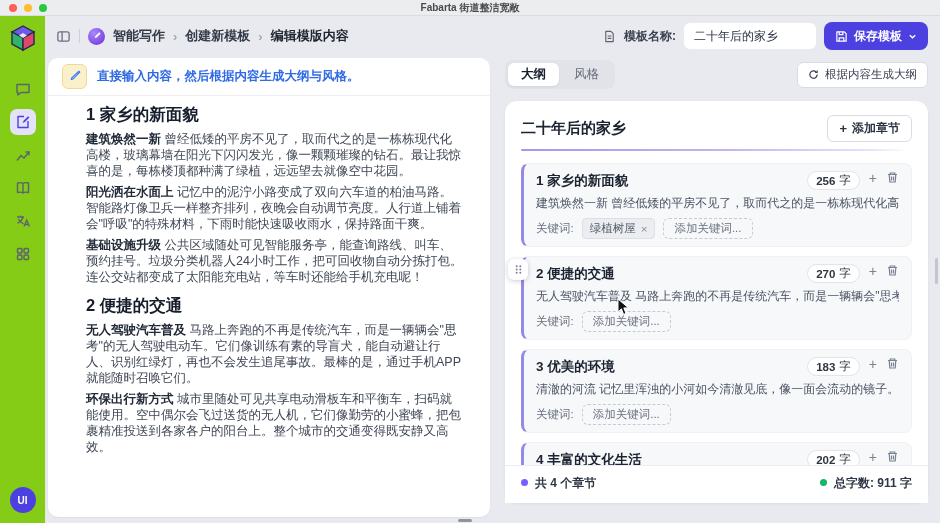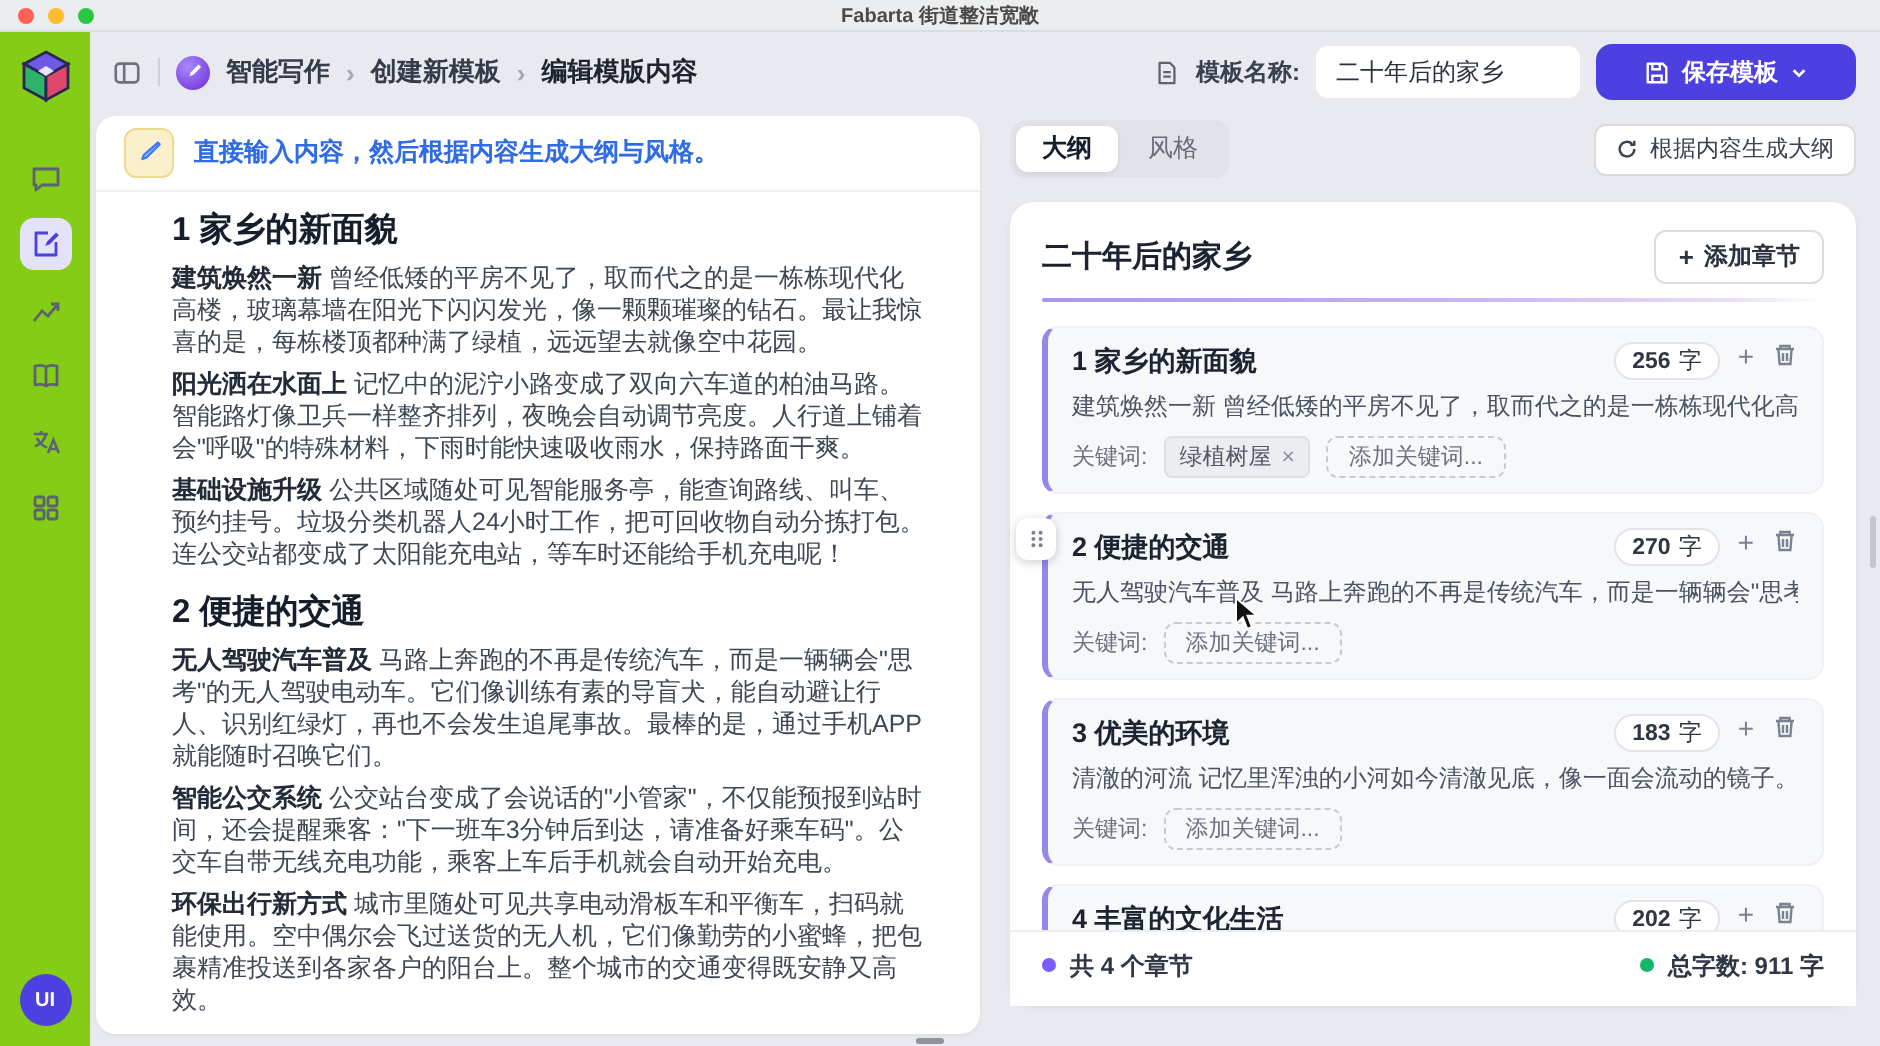--- a/index.html
+++ b/index.html
@@ -32,21 +32,21 @@
   .collapse-btn { color:#6A7180; display:flex; }
   .tb-divider { width:1px; height:14px; background:#CDD0D8; }
   .crumb-badge { width:17px; height:17px; border-radius:50%; background:radial-gradient(circle at 35% 30%, #A78BFA, #6D28D9); display:flex; align-items:center; justify-content:center; color:#fff; }
   .crumb { font-size:13px; font-weight:bold; color:#343B49; }
   .crumb.current { color:#1E2430; }
   .crumb-sep { font-size:13px; color:#A3A8B4; font-weight:bold; }
   .tb-right { margin-left:auto; display:flex; align-items:center; gap:8px; }
   .doc-ic { color:#5B6271; display:flex; }
   .tpl-label { font-size:12px; font-weight:bold; color:#3A4150; }
   .tpl-input { width:132px; height:26px; border:none; border-radius:6px; background:#fff; padding:0 10px; font-size:12px; color:#2A3140; font-family:inherit; outline:none; }
-  .save-btn { height:28px; background:#4C40E0; border:none; border-radius:8px; color:#fff; display:flex; align-items:center; gap:6px; padding:0 24px; font-size:12px; font-weight:bold; font-family:inherit; cursor:pointer; }
+  .save-btn { height:28px; background:#4C40E0; border:none; border-radius:8px; color:#fff; display:flex; align-items:center; gap:6px; padding:0 11px; font-size:12px; font-weight:bold; font-family:inherit; cursor:pointer; }
 
   
   .content { flex:1; display:flex; gap:15px; padding:2px 12px 6px 2px; min-height:0; position:relative; }
 
   
   .doc-panel { width:442px; background:#fff; border-radius:10px; display:flex; flex-direction:column; overflow:hidden; flex:0 0 auto; box-shadow:0 1px 2px rgba(20,24,40,.05); }
   .banner { display:flex; align-items:center; gap:10px; padding:6px 14px; height:38px; border-bottom:1px solid #EEEFF3; flex:0 0 auto; }
   .banner-ic { width:25px; height:25px; border-radius:6px; background:#FBF0CC; border:1px solid #EFDA92; display:flex; align-items:center; justify-content:center; color:#3E7BFA; flex:0 0 auto; }
   .banner-text { font-size:12.5px; font-weight:bold; color:#2F6BE4; }
   .doc-body { flex:1; padding:2px 26px 0 38px; overflow:hidden; }
@@ -221,21 +221,20 @@
             </span>
             <span class="banner-text">直接输入内容，然后根据内容生成大纲与风格。</span>
           </div>
           <div class="doc-body">
             <h2 class="doc-h">1 家乡的新面貌</h2>
             <p class="doc-p"><span class="lead">建筑焕然一新</span><span> 曾经低矮的平房不见了，取而代之的是一栋栋现代化高楼，玻璃幕墙在阳光下闪闪发光，像一颗颗璀璨的钻石。最让我惊喜的是，每栋楼顶都种满了绿植，远远望去就像空中花园。</span></p>
             <p class="doc-p"><span class="lead">阳光洒在水面上</span><span> 记忆中的泥泞小路变成了双向六车道的柏油马路。智能路灯像卫兵一样整齐排列，夜晚会自动调节亮度。人行道上铺着会"呼吸"的特殊材料，下雨时能快速吸收雨水，保持路面干爽。</span></p>
             <p class="doc-p"><span class="lead">基础设施升级</span><span> 公共区域随处可见智能服务亭，能查询路线、叫车、预约挂号。垃圾分类机器人24小时工作，把可回收物自动分拣打包。连公交站都变成了太阳能充电站，等车时还能给手机充电呢！</span></p>
             <h2 class="doc-h">2 便捷的交通</h2>
             <p class="doc-p"><span class="lead">无人驾驶汽车普及</span><span> 马路上奔跑的不再是传统汽车，而是一辆辆会"思考"的无人驾驶电动车。它们像训练有素的导盲犬，能自动避让行人、识别红绿灯，再也不会发生追尾事故。最棒的是，通过手机APP就能随时召唤它们。</span></p>
-            <p class="doc-p"><span class="lead">智能公交系统</span><span> 公交站台变成了会说话的"小管家"，不仅能预报到站时间，还会提醒乘客："下一班车3分钟后到达，请准备好乘车码"。公交车自带无线充电功能，乘客上车后手机就会自动开始充电。</span></p>
             <p class="doc-p"><span class="lead">环保出行新方式</span><span> 城市里随处可见共享电动滑板车和平衡车，扫码就能使用。空中偶尔会飞过送货的无人机，它们像勤劳的小蜜蜂，把包裹精准投送到各家各户的阳台上。整个城市的交通变得既安静又高效。</span></p>
 
           </div>
         </section>
 
         <section class="outline-panel">
           <div class="ol-toolbar">
             <div class="tabs">
               <div class="tab active">大纲</div>
               <div class="tab">风格</div>

